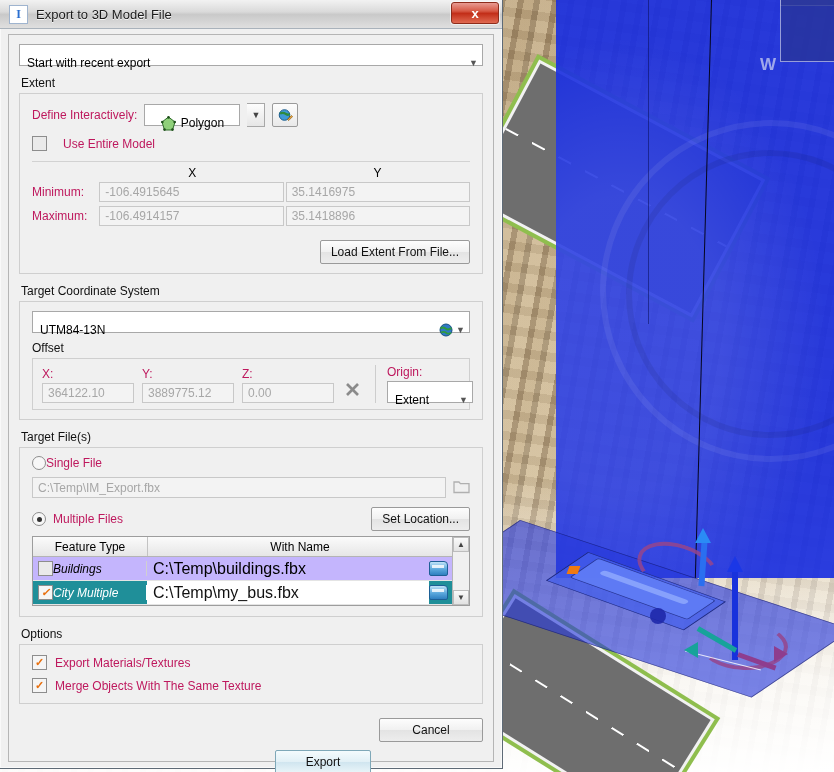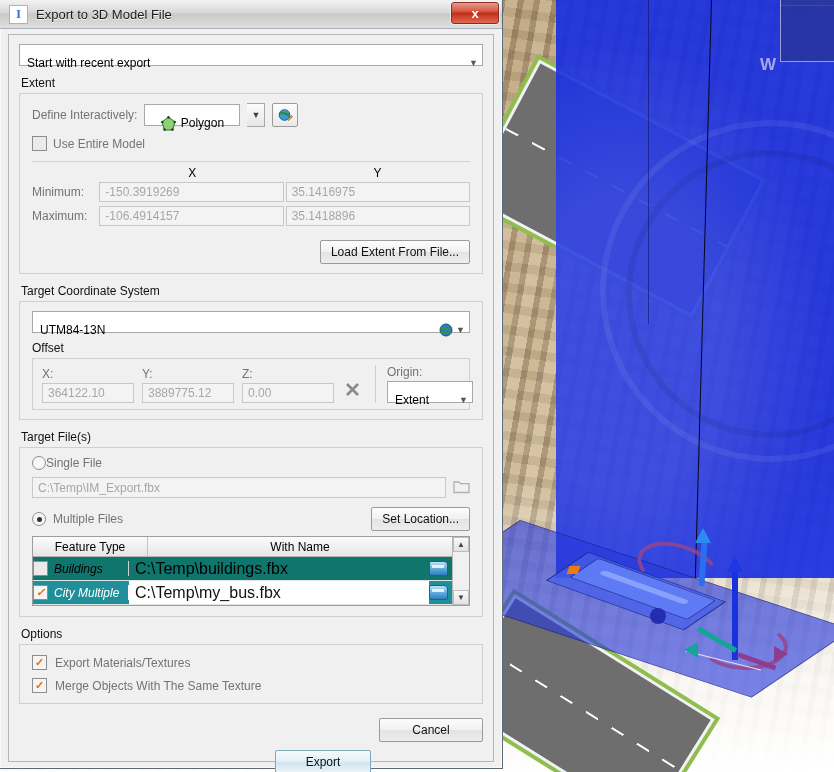--- a/index.html
+++ b/index.html
@@ -126,21 +126,21 @@
   
   .combo{
     height:22px;border:1px solid #a8a8a8;background:#fff;
     display:flex;align-items:center;padding:16px 4px 0 7px;box-sizing:border-box;
     font-size:12px;position:relative;
   }
   .combo .caret{margin-left:auto;color:#555;font-size:9px;}
   .group-label{font-size:12px;color:#111;margin:10px 0 3px 2px;}
   .group-box{border:1px solid #cfcfcf;background:#f0f0f0;padding:9px 12px;box-sizing:border-box;}
   .row{display:flex;align-items:center;}
-  .lbl{font-size:12px;color:#737373;}
+  .lbl{font-size:12px;color:#be185d;}
   .txt{
     height:20px;border:1px solid #c8c8c8;background:#f3f3f3;color:#a7a7a7;
     font-size:12px;padding:0 5px;box-sizing:border-box;display:flex;align-items:center;
   }
   .btn{
     height:22px;border:1px solid #9a9a9a;border-radius:2px;
     background:linear-gradient(180deg,#fdfdfd 0%,#f1f1f1 48%,#e3e3e3 50%,#ededed 100%);
     font-size:12px;color:#111;display:inline-flex;align-items:center;justify-content:center;
     padding:0 10px;cursor:pointer;
   }
@@ -166,29 +166,29 @@
     width:17px;height:22px;border:1px solid #a8a8a8;border-left:none;
     background:linear-gradient(180deg,#fdfdfd,#e6e6e6);
     display:inline-flex;align-items:center;justify-content:center;font-size:9px;color:#444;cursor:pointer;
   }
 
   
   .xy-head{display:flex;margin:4px 0 2px 0;}
   .xy-head span{font-size:12px;text-align:center;}
 
   
-  .tbl{border:1px solid #9d9d9d;background:#0f766e;margin-top:5px;display:flex;}
+  .tbl{border:1px solid #9d9d9d;background:#c4b5fd;margin-top:5px;display:flex;}
   .tbl-main{flex:1;}
   .thead{display:flex;height:19px;background:linear-gradient(180deg,#fbfbfb,#e6e6e6);
     border-bottom:1px solid #b4b4b4;align-items:center;}
   .th{font-size:12px;text-align:center;border-right:1px solid #c3c3c3;height:100%;
     display:flex;align-items:center;justify-content:center;}
   .trow{display:flex;height:23px;align-items:center;border-bottom:1px solid #e4e4e4;}
   .trow.sel{background:#1f8f99;color:#fff;}
-  .td-type{width:96px;display:flex;align-items:center;gap:6px;
+  .td-type{width:114px;display:flex;align-items:center;padding-left:5px;
     box-sizing:border-box;border-right:1px solid #d0d0d0;font-style:italic;font-size:12px;}
   .trow.sel .td-type{border-right:1px solid #ffffff;}
   .td-name{flex:1;padding-left:6px;font-size:16px;}
   .folder{
     width:17px;height:13px;flex:none;margin-right:4px;
     background:linear-gradient(180deg,#bfe2f7 0%,#5ba8dd 55%,#2f7fc0 100%);
     border:1px solid #1d5f96;border-radius:2px 4px 2px 2px;position:relative;
   }
   .folder:after{content:"";position:absolute;left:2px;top:3px;width:12px;height:3px;background:rgba(255,255,255,.8);}
   .scroller{width:16px;background:#f0f0f0;border-left:1px solid #b6b6b6;
@@ -284,36 +284,36 @@
         <span class="mini-caret">▼</span>
         <span class="ico-btn">
           <svg width="15" height="15" viewBox="0 0 15 15">
             <circle cx="6.5" cy="7" r="5.3" fill="#3f9ad6" stroke="#1d5e8e" stroke-width="1"></circle>
             <path d="M2 5.5 Q5 4 8 6 Q10 7.5 11.6 6" stroke="#2e8b3e" stroke-width="2.2" fill="none"></path>
             <path d="M9.5 11.5 L13.5 7.5 L14.6 8.6 L10.6 12.6 Z" fill="#e8a33d" stroke="#8a5d16" stroke-width=".7"></path>
           </svg>
         </span>
       </div>
 
-      <div class="row" style="gap:6px;margin-top:9px;">
+      <div class="row" style="gap:16px;margin-top:9px;">
         <span class="cb off">✓</span>
         <span class="lbl">Use Entire Model</span>
       </div>
 
       <div class="hr"></div>
 
       <div class="xy-head">
         <span style="width:68px;"></span>
         <span style="width:186px;">X</span>
         <span style="width:186px;">Y</span>
       </div>
 
       <div class="row" style="margin-bottom:4px;">
         <span class="lbl" style="width:68px;">Minimum:</span>
-        <span class="txt" style="width:186px;">-150.3919269</span>
+        <span class="txt" style="width:186px;">-106.4915645</span>
         <span class="txt" style="width:186px;margin-left:2px;">35.1416975</span>
       </div>
       <div class="row">
         <span class="lbl" style="width:68px;">Maximum:</span>
         <span class="txt" style="width:186px;">-106.4914157</span>
         <span class="txt" style="width:186px;margin-left:2px;">35.1418896</span>
       </div>
 
       <div style="display:flex;justify-content:flex-end;margin-top:14px;">
         <span class="btn">Load Extent From File...</span>

